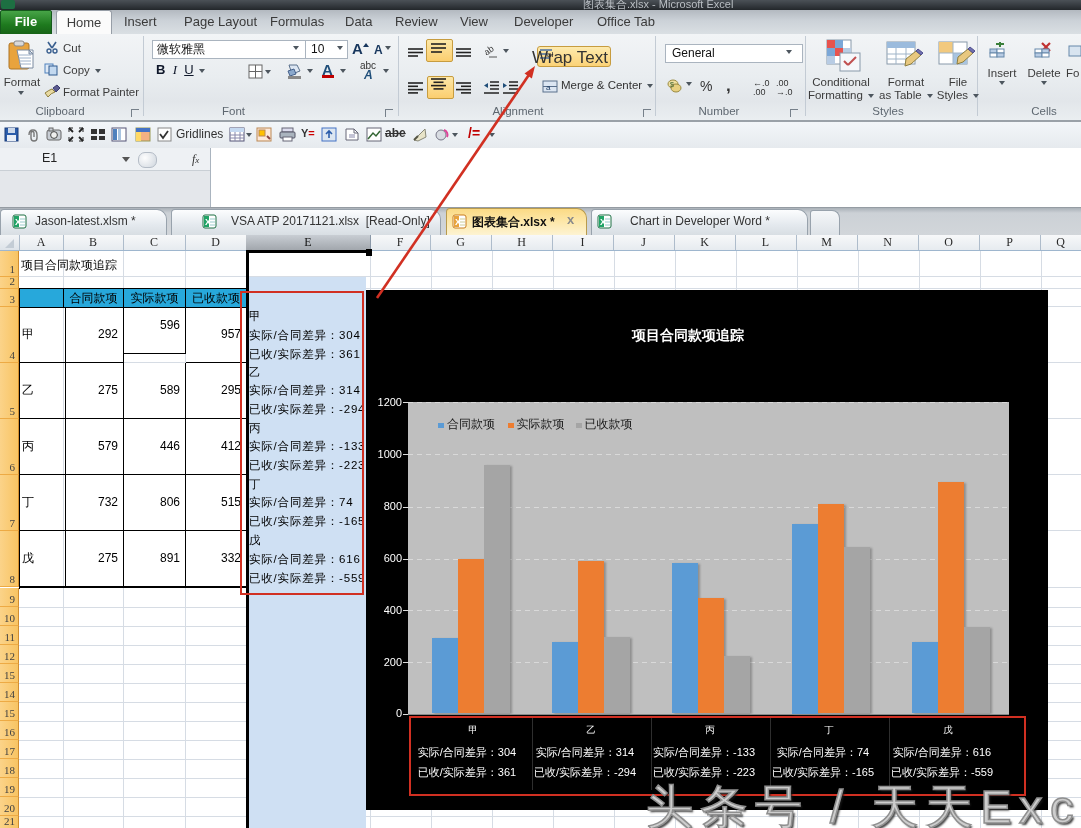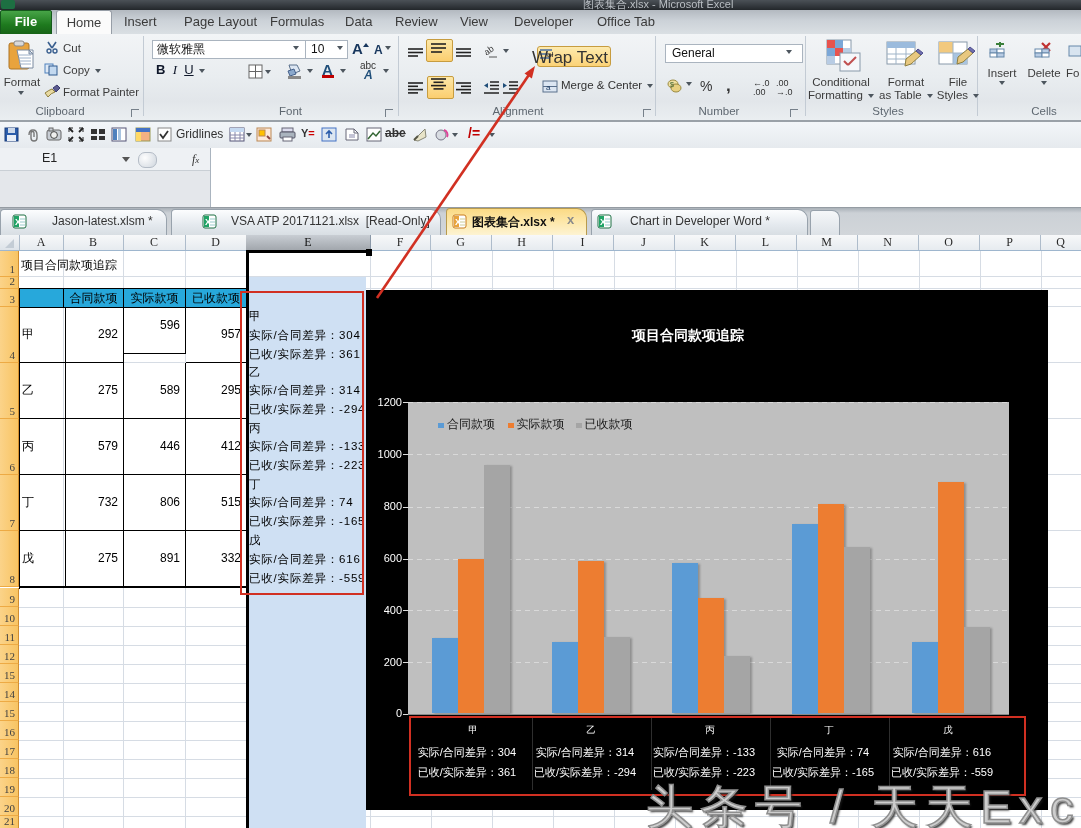--- a/index.html
+++ b/index.html
@@ -48,21 +48,21 @@
 <div class="a" style="left:0;top:34px;width:1081px;height:86px;background:linear-gradient(#f2f4f6,#e9edf0 50%,#e2e6ea 78%,#eaeef1);border-bottom:2px solid #9aa1a8"></div>
 <div id="ribbon" class="a" style="left:0;top:34px;width:1081px;height:86px;font-size:11.5px;color:#444">
 
  <div class="a" style="left:143px;top:2px;width:1px;height:80px;background:#c3cbd4"></div>
  <div class="a" style="left:398px;top:2px;width:1px;height:80px;background:#c3cbd4"></div>
  <div class="a" style="left:655px;top:2px;width:1px;height:80px;background:#c3cbd4"></div>
  <div class="a" style="left:805px;top:2px;width:1px;height:80px;background:#c3cbd4"></div>
  <div class="a" style="left:977px;top:2px;width:1px;height:80px;background:#c3cbd4"></div>
 
  <div class="a" style="left:20px;top:71px;width:80px;text-align:center;color:#5e6770">Clipboard</div>
- <div class="a" style="left:222px;top:71px;width:80px;text-align:right;color:#5e6770">Font</div>
+ <div class="a" style="left:222px;top:71px;width:80px;text-align:left;color:#5e6770">Font</div>
  <div class="a" style="left:478px;top:71px;width:80px;text-align:center;color:#5e6770">Alignment</div>
  <div class="a" style="left:679px;top:71px;width:80px;text-align:center;color:#5e6770">Number</div>
  <div class="a" style="left:848px;top:71px;width:80px;text-align:center;color:#5e6770">Styles</div>
  <div class="a" style="left:1004px;top:71px;width:80px;text-align:center;color:#5e6770">Cells</div>
 
  <div class="a" style="left:131px;top:75px;width:7px;height:7px;border-left:1px solid #76808a;border-top:1px solid #76808a"></div>
  <div class="a" style="left:385px;top:75px;width:7px;height:7px;border-left:1px solid #76808a;border-top:1px solid #76808a"></div>
  <div class="a" style="left:643px;top:75px;width:7px;height:7px;border-left:1px solid #76808a;border-top:1px solid #76808a"></div>
  <div class="a" style="left:790px;top:75px;width:7px;height:7px;border-left:1px solid #76808a;border-top:1px solid #76808a"></div>
 
@@ -393,21 +393,21 @@
  <svg class="a" style="left:12px;top:7px" width="15" height="15" viewBox="0 0 15 15">
         <rect x="1" y="1" width="13" height="13" rx="2" fill="#fff" stroke="#1e7145"></rect>
         <rect x="2" y="2" width="5" height="11" fill="#21a366"></rect>
         <text x="3" y="11" font-size="9" fill="#fff" font-weight="bold">X</text>
         <g stroke="#9cc">
           <line x1="8" y1="5" x2="13" y2="5"></line>
           <line x1="8" y1="8" x2="13" y2="8"></line>
           <line x1="8" y1="11" x2="13" y2="11"></line>
         </g>
       </svg>
- <div class="a" style="left:52px;top:7px">Jason-latest.xlsm *</div>
+ <div class="a" style="left:35px;top:7px">Jason-latest.xlsm *</div>
  <div class="a" style="left:171px;top:2px;width:268px;height:25px;background:linear-gradient(#fcfdfe,#e4e9ee 60%,#d8dee3);border:1px solid #98a2ac;border-bottom:none;border-radius:4px 10px 0 0"></div>
  <svg class="a" style="left:202px;top:7px" width="15" height="15" viewBox="0 0 15 15">
         <rect x="1" y="1" width="13" height="13" rx="2" fill="#fff" stroke="#1e7145"></rect>
         <rect x="2" y="2" width="5" height="11" fill="#21a366"></rect>
         <text x="3" y="11" font-size="9" fill="#fff" font-weight="bold">X</text>
         <g stroke="#9cc">
           <line x1="8" y1="5" x2="13" y2="5"></line>
           <line x1="8" y1="8" x2="13" y2="8"></line>
           <line x1="8" y1="11" x2="13" y2="11"></line>
         </g>

